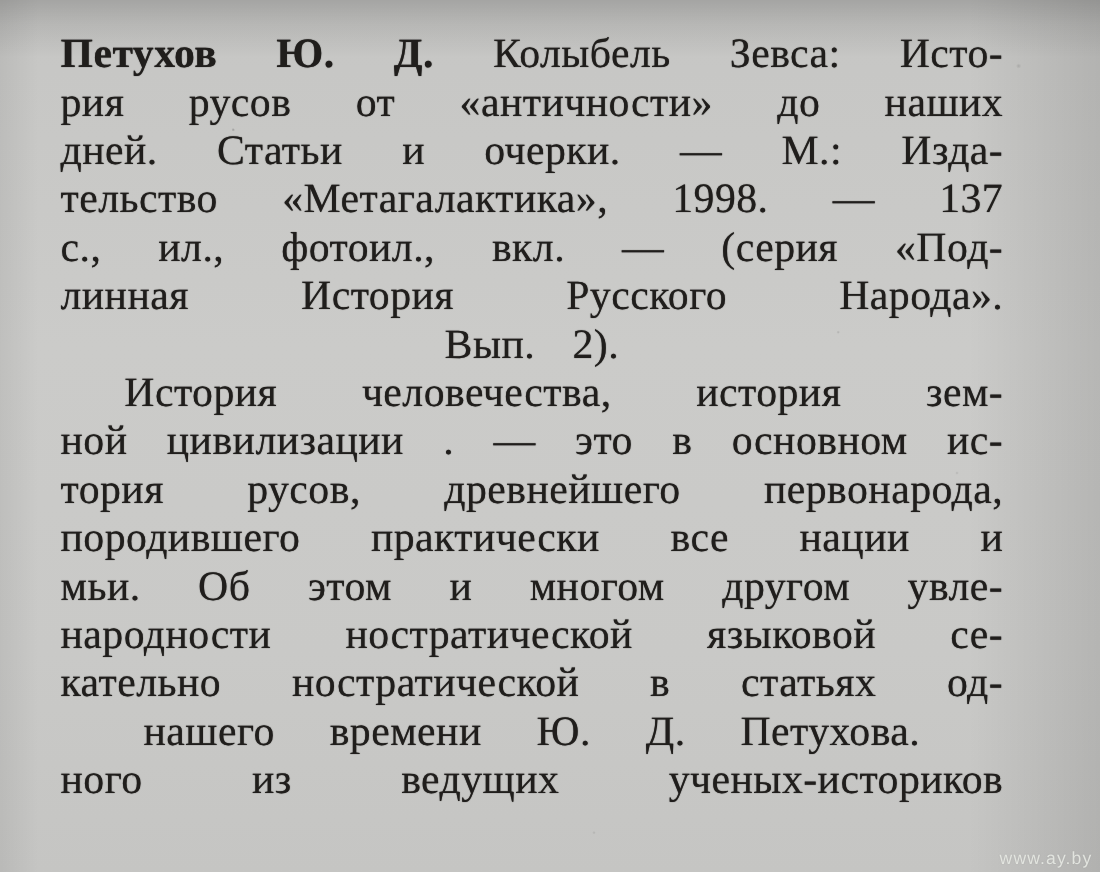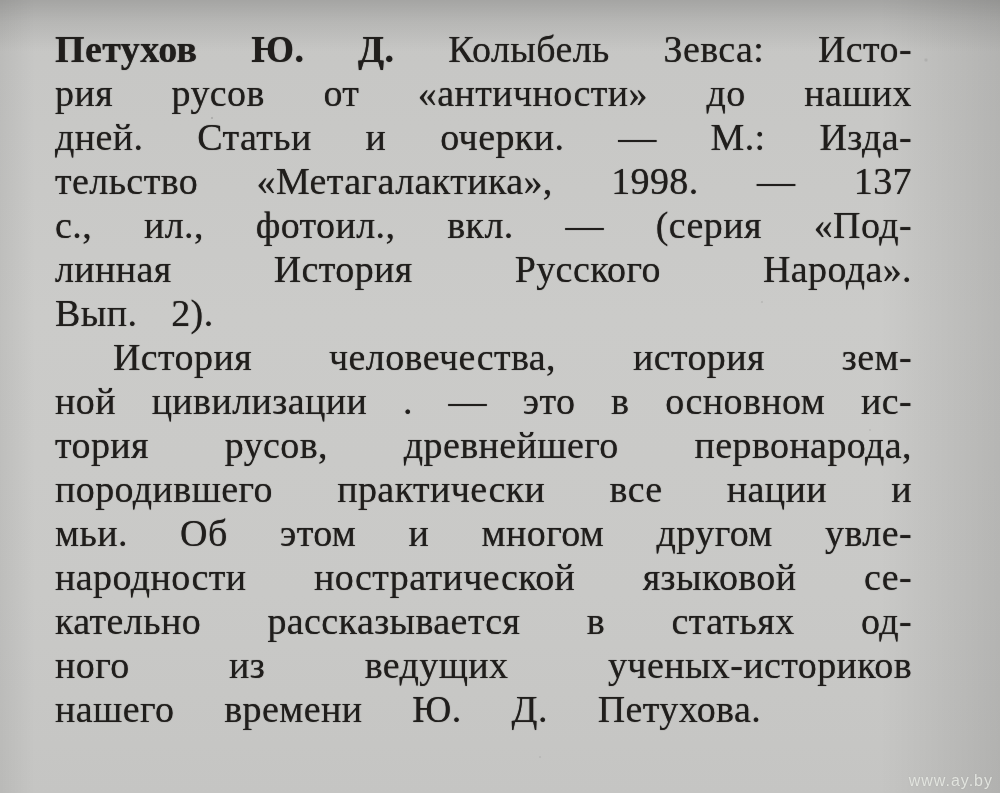--- a/index.html
+++ b/index.html
@@ -34,21 +34,21 @@
     right: 88px;
     top: 27px;
     font-family: Liberation Serif, serif;
     font-size: 38px;
     line-height: 44px;
     color: #201e1c;
     letter-spacing: 0.4px;
     word-spacing: 6px;
     text-shadow: 0 0 0.9px rgba(32,30,28,0.85);
   }
-  .line { white-space: nowrap; }
+  .line { white-space: nowrap; text-align: center; }
   .line.j {
     white-space: normal;
     text-align: justify;
     text-align-last: justify;
     text-justify: inter-word;
   }
   .line.indent { text-indent: 58px; }
   .line.end1 { word-spacing: 24px; }  
   .line.end2 { word-spacing: 40px; }  
   .b { font-weight: bold; }
@@ -75,18 +75,18 @@
   <div class="line j">тельство «Метагалактика», 1998. — 137</div>
   <div class="line j">с., ил., фотоил., вкл. — (серия «Под-</div>
   <div class="line j">линная История Русского Народа».</div>
   <div class="line end1">Вып. 2).</div>
   <div class="line j indent">История человечества, история зем-</div>
   <div class="line j">ной цивилизации . — это в основном ис-</div>
   <div class="line j">тория русов, древнейшего первонарода,</div>
   <div class="line j">породившего практически все нации и</div>
   <div class="line j">мьи. Об этом и многом другом увле-</div>
   <div class="line j">народности ностратической языковой се-</div>
-  <div class="line j">кательно рассказывается в статьях од-</div>
+  <div class="line j">кательно ностратической в статьях од-</div>
+  <div class="line end2">нашего времени Ю. Д. Петухова.</div>
   <div class="line j">ного из ведущих ученых-историков</div>
-  <div class="line end2">нашего времени Ю. Д. Петухова.</div>
 </div>
 
 <div class="watermark">www.ay.by</div>
 
 </body></html>

